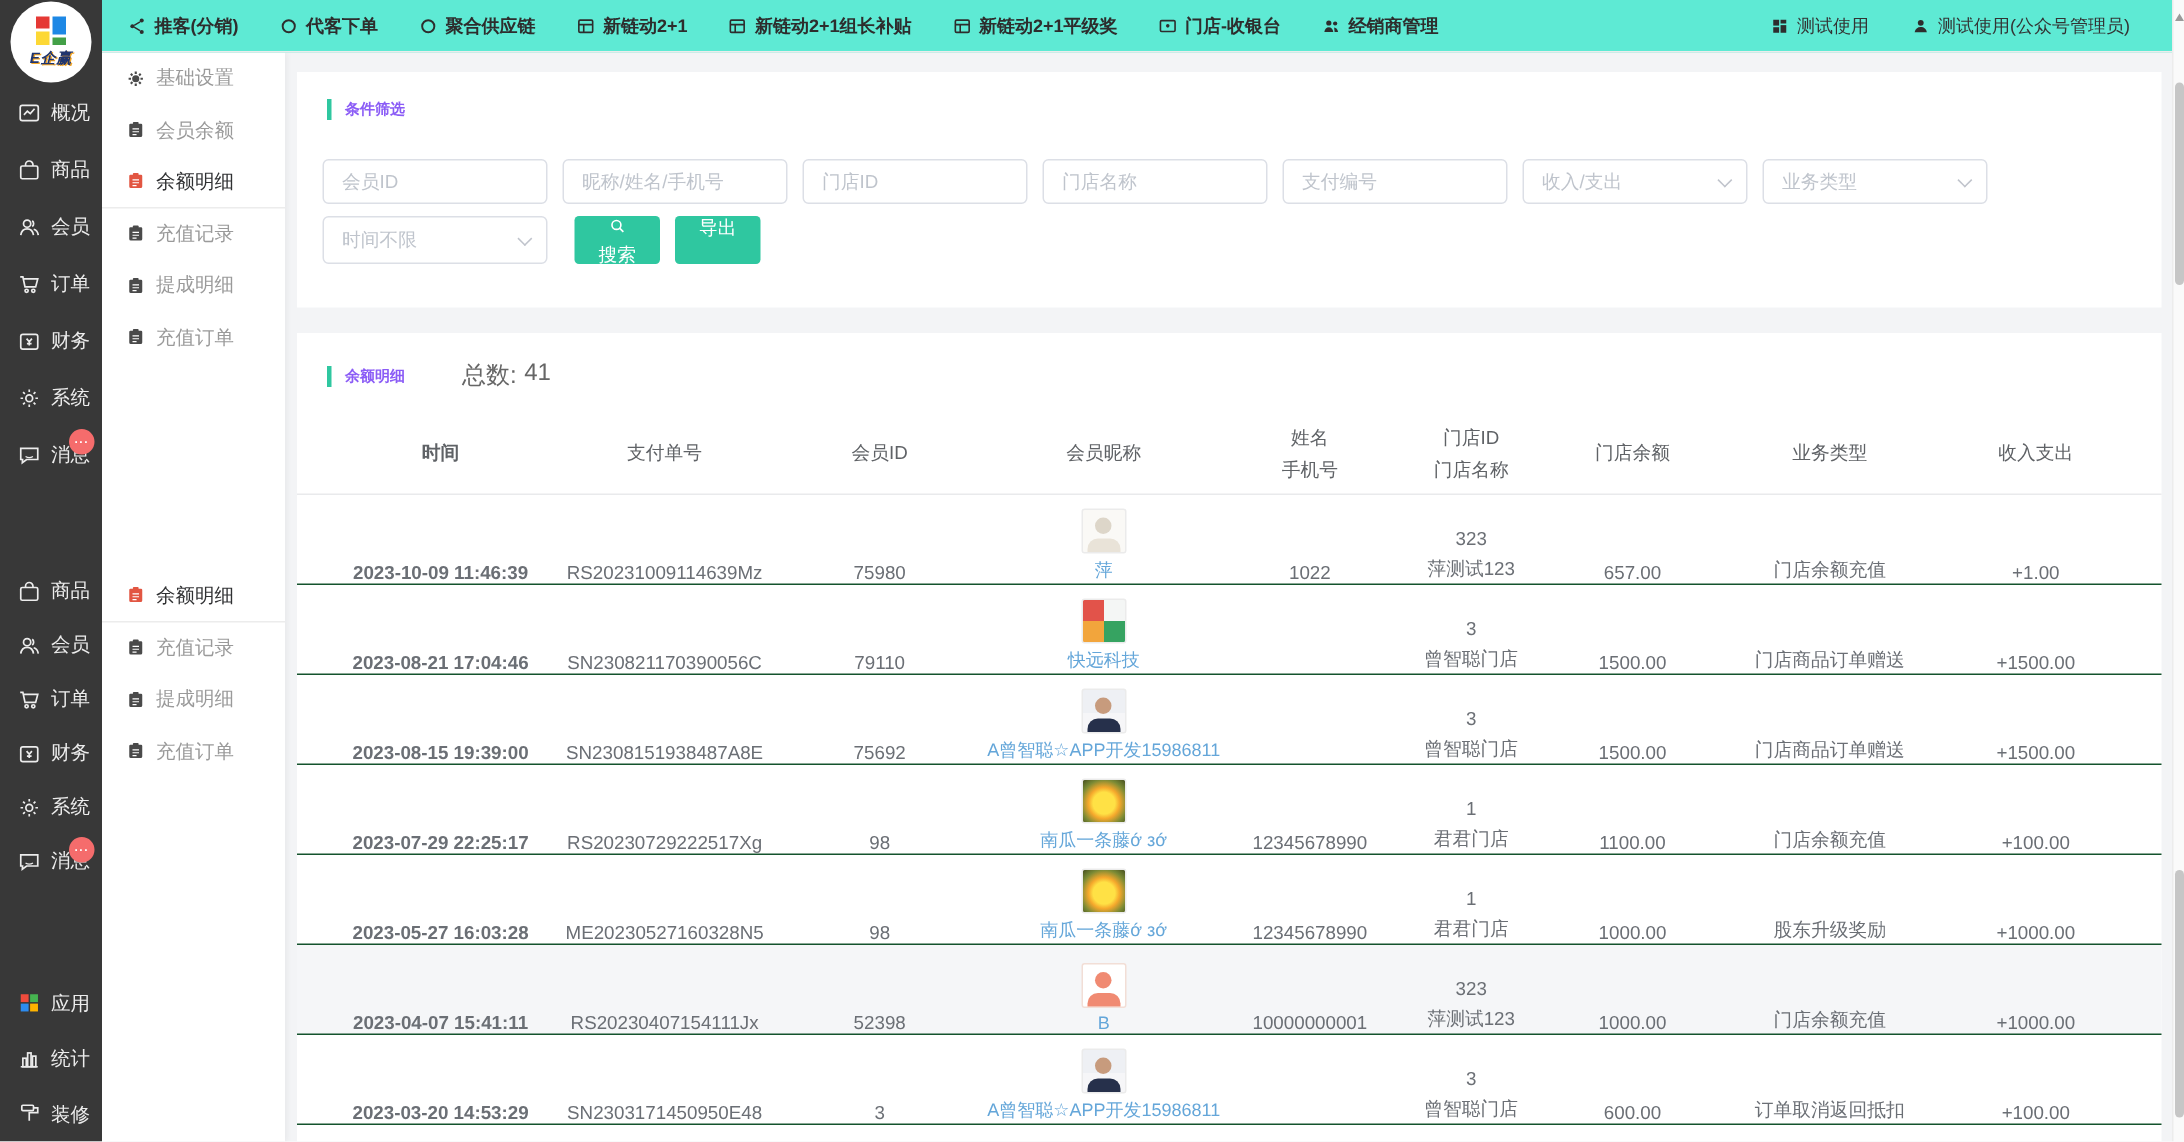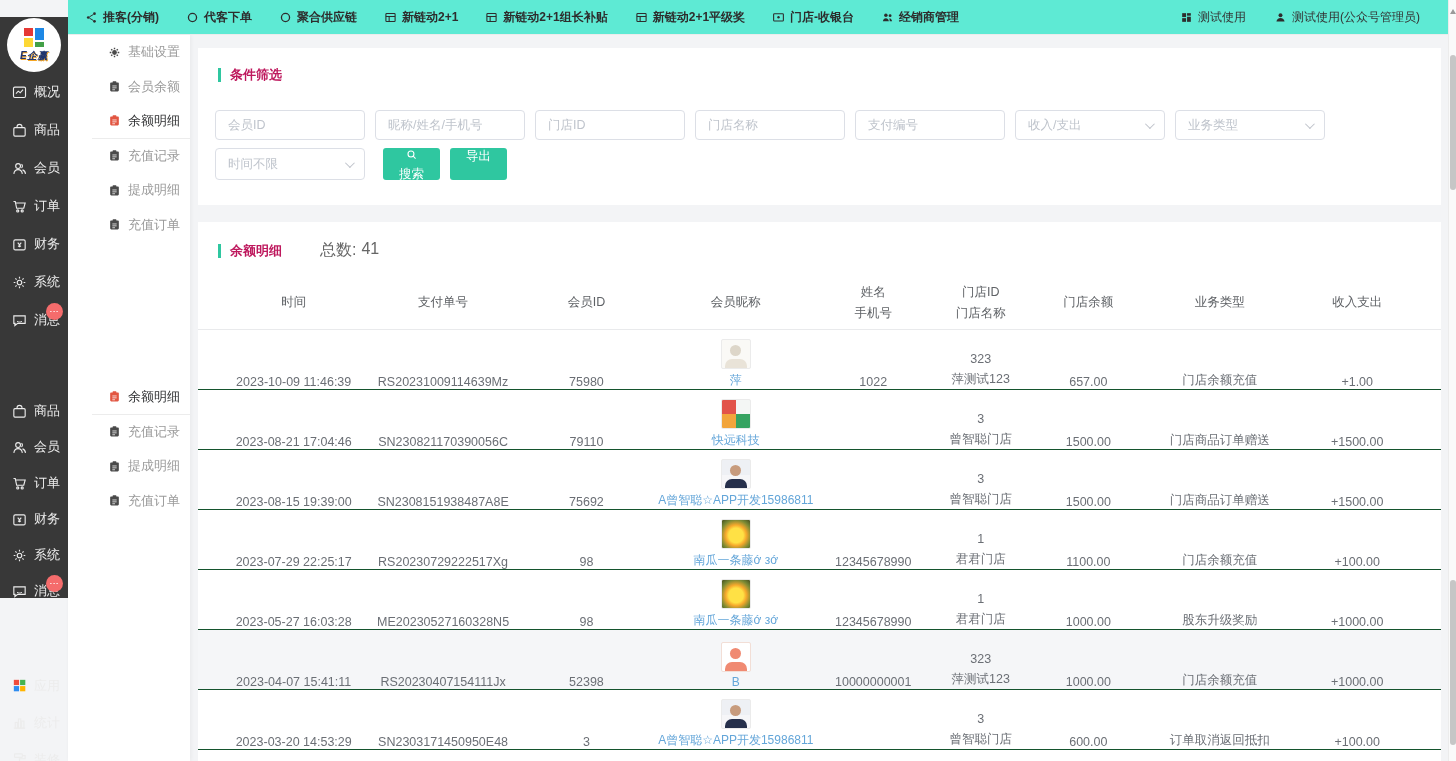--- a/index.html
+++ b/index.html
@@ -8,51 +8,51 @@
 
   
   .topbar { position:absolute; left:68px; top:0; right:0; height:35px; background:#5eead4; border-bottom:1px solid #ececec; display:flex; align-items:center; z-index:5; }
   .topnav { display:flex; align-items:center; padding-left:17px; gap:27px; }
   .nav-item { display:flex; align-items:center; gap:5px; color:#2d2d2d; font-size:12px; font-weight:bold; cursor:pointer; white-space:nowrap; }
   .nav-item .icon { width:13px; height:13px; color:#2d2d2d; display:inline-block; }
   .topright { margin-left:auto; display:flex; align-items:center; gap:28px; padding-right:36px; }
   .topright .nav-item { font-weight:normal; font-size:12px; color:#333; }
 
   
-  .sidebar { position:absolute; left:0; top:17px; width:68px; height:581px; background:#383838; z-index:6; }
+  .sidebar { position:absolute; left:0; top:0; width:68px; height:761px; background:#383838; z-index:6; }
   .logo { position:absolute; left:7px; top:1px; width:54px; height:54px; background:#fff; border-radius:50%; display:flex; flex-direction:column; align-items:center; justify-content:center; cursor:pointer; }
   .logo-mark { position:relative; width:22px; height:20px; }
   .logo-mark i { position:absolute; display:block; }
   .logo-mark .r { left:1px; top:0; width:9px; height:8px; background:#e53935; }
   .logo-mark .b { left:12px; top:0; width:9px; height:12px; background:#1e88e5; }
   .logo-mark .y { left:1px; top:10px; width:9px; height:9px; background:#fdd835; }
   .logo-mark .g { left:12px; top:14px; width:9px; height:5px; background:#43a047; }
   .logo-text { font-size:10px; font-weight:bold; font-style:italic; color:#20356e; letter-spacing:.5px; text-shadow:0.7px 0.7px 0 #f5a623; margin-top:1px; white-space:nowrap; }
   .side-group { position:absolute; left:0; width:68px; }
   #side-top { top:56px; } #side-bottom { top:376px; } #side-footer { top:650px; }
   .side-item { position:relative; height:38px; display:flex; align-items:center; padding-left:11px; gap:6px; color:#ececec; font-size:13px; cursor:pointer; }
   #side-bottom .side-item { height:36px; } #side-footer .side-item { height:37px; }
   .side-item .icon { width:17px; height:17px; color:#ececec; flex:0 0 17px; }
   .side-badge { position:absolute; right:5px; top:2px; min-width:17px; height:17px; background:#f56c6c; border-radius:50%; color:#fff; font-size:8px; line-height:13px; text-align:center; letter-spacing:1px; font-weight:bold; }
 
   
   .submenu { position:absolute; left:68px; top:35px; width:122px; height:726px; background:#fff; box-shadow:1px 0 4px rgba(0,0,0,.05); z-index:4; }
   .sub-group { position:absolute; left:0; width:122px; }
   #submenu-top { top:0; } #submenu-bottom { top:345px; }
-  .sub-item { height:34.5px; display:flex; align-items:center; padding-left:16px; gap:7px; font-size:13px; color:#9a9a9a; cursor:pointer;margin-left:24px; }
+  .sub-item { height:34.5px; display:flex; align-items:center; padding-left:16px; gap:7px; font-size:13px; color:#9a9a9a; cursor:pointer; }
   .sub-item .icon { width:13px; height:13px; color:#4a4a4a; flex:0 0 13px; }
   .sub-item.active { color:#303133; border-bottom:1px solid #ececec; }
   .sub-item.active .icon { color:#e25642; }
 
   
   .main { position:absolute; left:190px; top:35px; right:8px; bottom:0; background:#f3f4f6; overflow:hidden; padding:13px 0 0 8px; }
   .card { background:#fff; width:1243px; }
   .card-title { display:flex; align-items:center; padding:18px 0 0 20px; }
   .accent { width:3px; height:14px; background:#2fc7a0; margin-right:9px; }
-  .title-text { font-size:13px; font-weight:bold; color:#be185d; }
+  .title-text { font-size:10px; font-weight:bold; color:#8b5cf6; }
   .total-wrap { margin-left:38px; font-size:16px; color:#666; display:flex; gap:5px; }
 
   
   .filter-card { height:157px; margin-bottom:17px; }
   .filter-row { display:flex; gap:10px; padding:26px 0 0 17px; }
   .f-input, .f-select { width:150px; height:30px; border:1px solid #dcdfe6; border-radius:4px; font-size:12.5px; color:#606266; padding:0 12px; background:#fff; outline:none; font-family:inherit; }
   .f-input::placeholder { color:#bfc4cc; }
   .f-select { display:flex; align-items:center; justify-content:space-between; cursor:pointer; }
   .f-select .sel-text { color:#bfc4cc; }
   .chev { width:7px; height:7px; border-right:1.5px solid #c0c4cc; border-bottom:1.5px solid #c0c4cc; transform:rotate(45deg) translateY(-2px); }
@@ -62,21 +62,21 @@
   .btn .icon { width:13px; height:13px; }
   .btn.search { margin-left:8px; }
 
   
   .table-card { height:700px; }
   .thead { display:flex; margin-top:16px; height:53px; align-items:center; border-bottom:1px solid #e9eaec; padding:0 24px; }
   .th { text-align:center; font-size:12.5px; color:#5f6266; white-space:pre-line; line-height:1.7; }
   .trow { display:flex; align-items:flex-end; height:60px; border-bottom:1px solid #14532d; padding:0 24px; }
   .trow.hl { background:#f5f6f8; }
   .td { text-align:center; font-size:12.5px; color:#6b6f75; overflow:visible; }
-  .c1{width:12%;} .c2{width:13%;} .c3{width:11%;} .c4{width:14%;} .c5{width:9%;} .c6{width:9%;} .c7{width:9%;} .c8{width:13%;} .c9{width:10%;}
+  .c1{width:12%;font-weight:bold;} .c2{width:13%;} .c3{width:11%;} .c4{width:14%;} .c5{width:9%;} .c6{width:9%;} .c7{width:9%;} .c8{width:13%;} .c9{width:10%;}
   .member-cell { display:flex; flex-direction:column; align-items:center; justify-content:center; }
   .avatar { width:30px; height:30px; border:1px solid #ebebeb; border-radius:2px; position:relative; overflow:hidden; background:#f7f7f7; }
   .avatar::before { content:""; position:absolute; left:50%; top:5px; width:11px; height:11px; margin-left:-5.5px; border-radius:50%; display:none; }
   .avatar::after { content:""; position:absolute; left:50%; bottom:-4px; width:22px; height:13px; margin-left:-11px; border-radius:7px 7px 0 0; display:none; }
   .av-suit { background:linear-gradient(180deg,#eef0f4 0 55%,#f6f6f8 55%); }
   .av-suit::before { display:block; background:#c79b7d; }
   .av-suit::after { display:block; background:#26304b; }
   .av-person { background:#fff; border-color:#f2ded6; }
   .av-person::before { display:block; background:#f08a72; }
   .av-person::after { display:block; background:#f08a72; }

